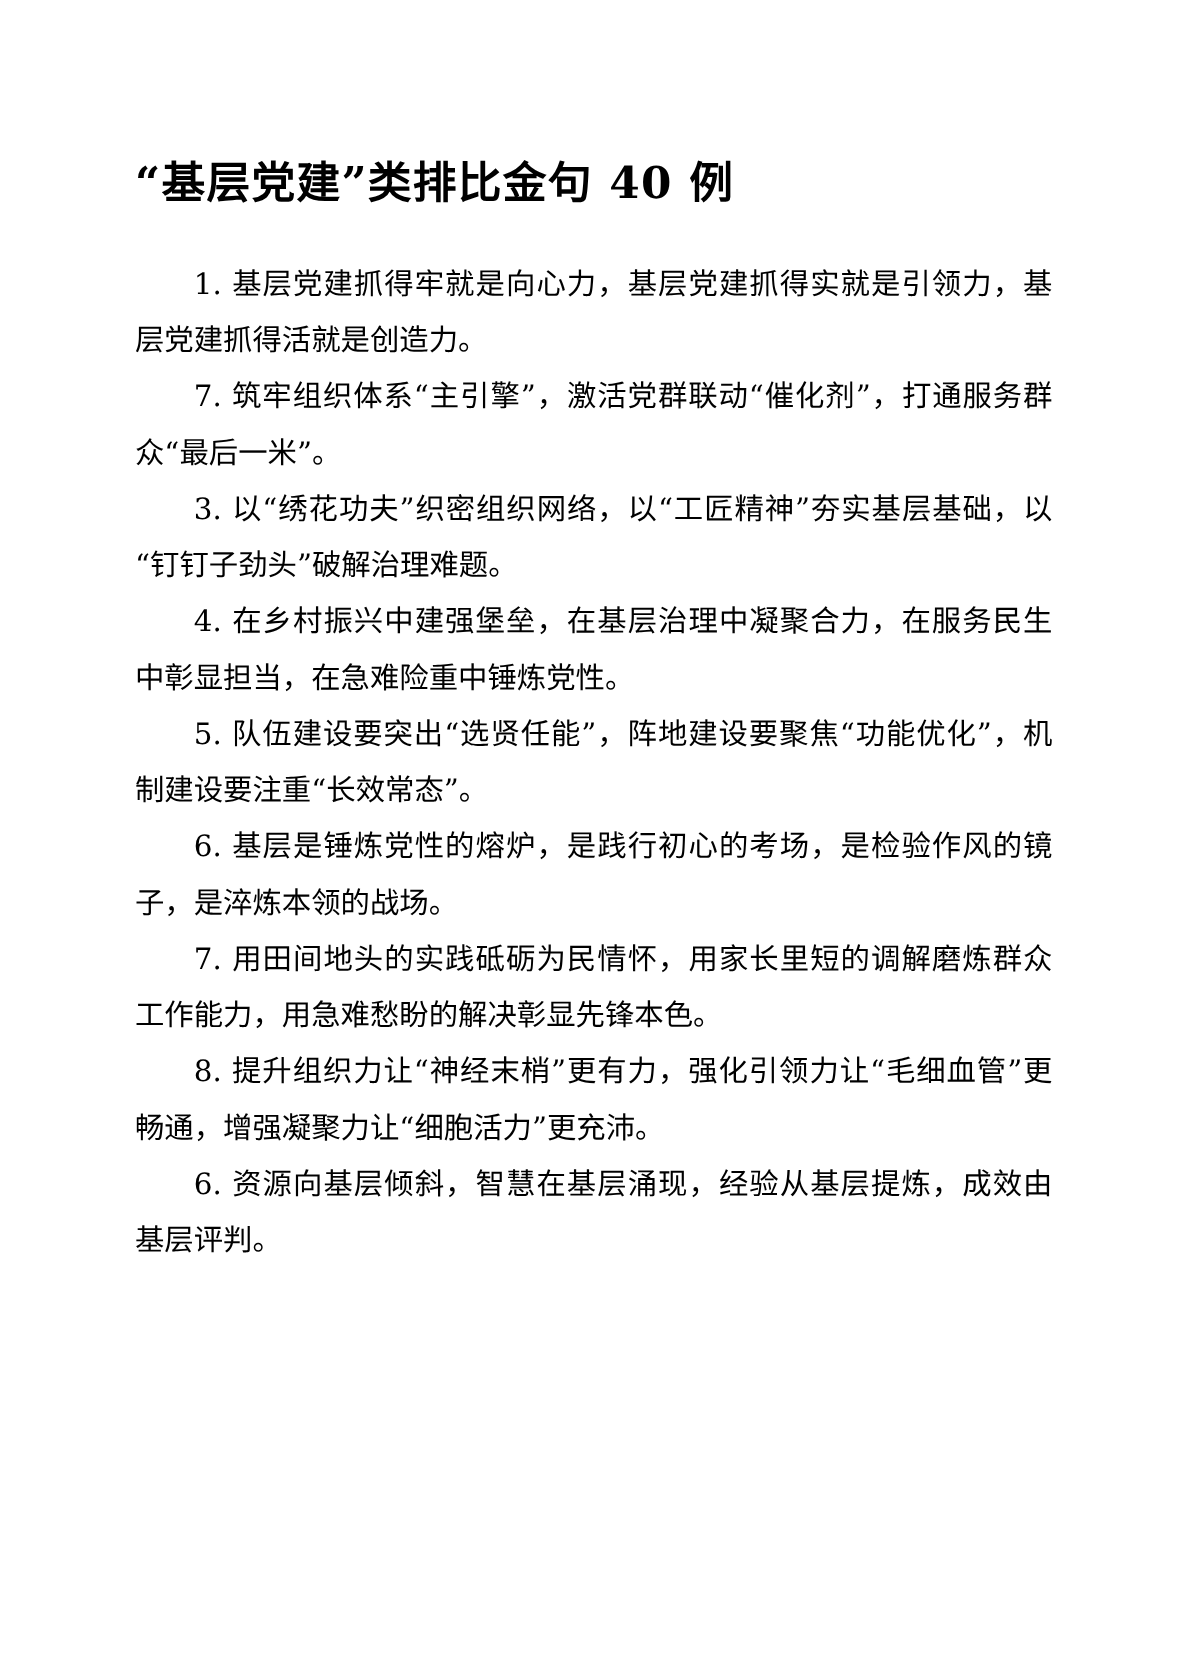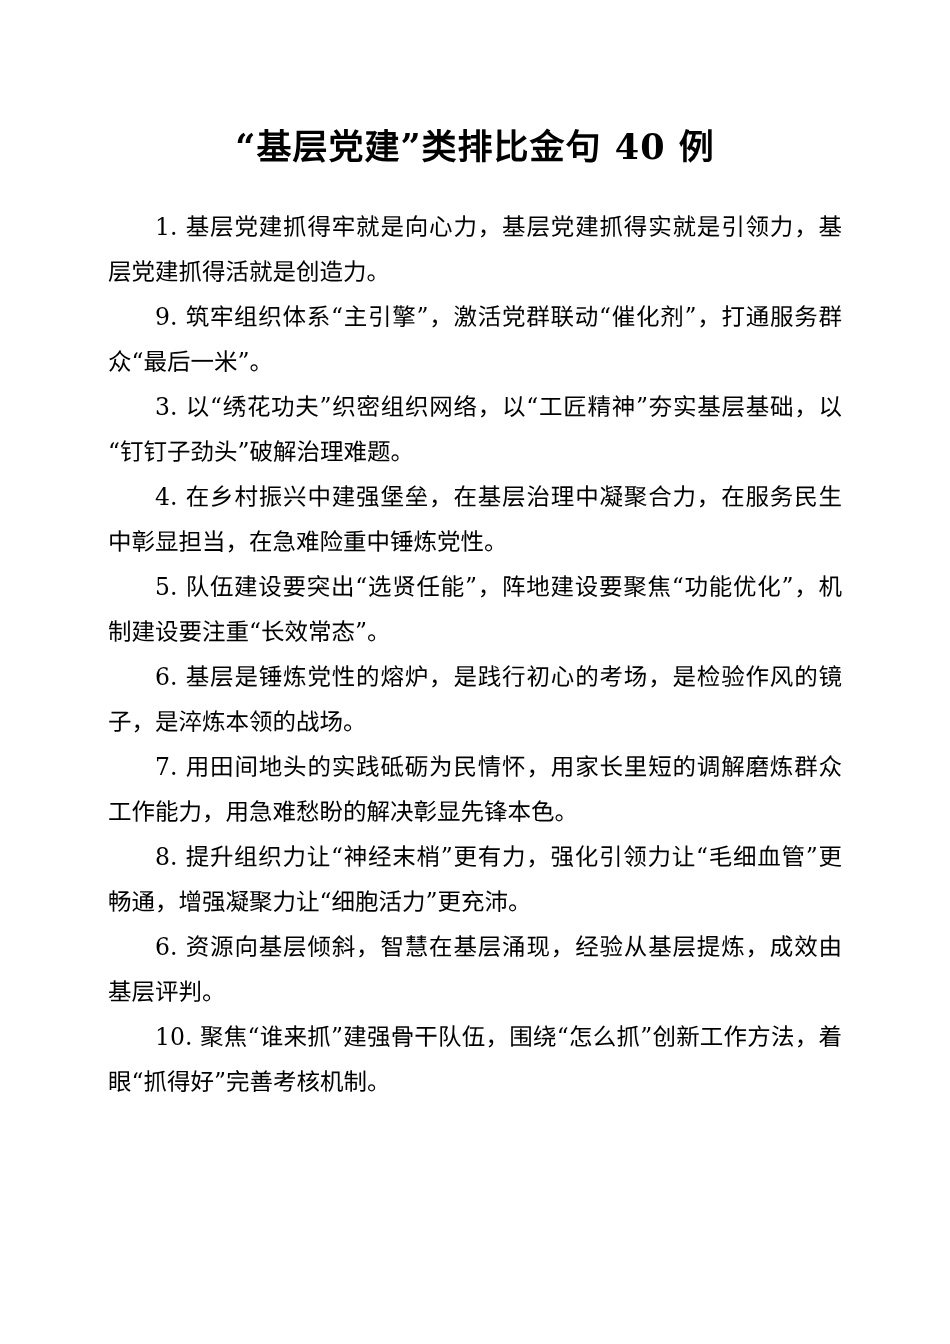--- a/index.html
+++ b/index.html
@@ -17,21 +17,21 @@
   .page {
     position: relative;
     width: 950px;
     height: 1344px;
     box-sizing: border-box;
     padding: 96px 108px 80px 108px;
     background: #ffffff;
     overflow: hidden;
   }
   .doc-title {
-    text-align: center;
+    text-align: left;
     font-size: 35px;
     font-weight: bold;
     letter-spacing: 1px;
     line-height: 1.4;
     margin: 26px 0 34px 0;
     font-family: "DejaVu Serif", "Liberation Serif", serif;
   }
   .body-text {
     font-size: 23.5px;
     line-height: 45px;
@@ -46,23 +46,22 @@
     word-break: break-all;
   }
 </style>
 </head>
 <body>
 
 <div class="page">
   <h1 class="doc-title">“基层党建”类排比金句 40 例</h1>
   <div class="body-text">
     <p class="para">1. 基层党建抓得牢就是向心力，基层党建抓得实就是引领力，基层党建抓得活就是创造力。</p>
-    <p class="para">9. 筑牢组织体系“主引擎”，激活党群联动“催化剂”，打通服务群众“最后一米”。</p>
+    <p class="para">7. 筑牢组织体系“主引擎”，激活党群联动“催化剂”，打通服务群众“最后一米”。</p>
     <p class="para">3. 以“绣花功夫”织密组织网络，以“工匠精神”夯实基层基础，以“钉钉子劲头”破解治理难题。</p>
     <p class="para">4. 在乡村振兴中建强堡垒，在基层治理中凝聚合力，在服务民生中彰显担当，在急难险重中锤炼党性。</p>
     <p class="para">5. 队伍建设要突出“选贤任能”，阵地建设要聚焦“功能优化”，机制建设要注重“长效常态”。</p>
     <p class="para">6. 基层是锤炼党性的熔炉，是践行初心的考场，是检验作风的镜子，是淬炼本领的战场。</p>
     <p class="para">7. 用田间地头的实践砥砺为民情怀，用家长里短的调解磨炼群众工作能力，用急难愁盼的解决彰显先锋本色。</p>
     <p class="para">8. 提升组织力让“神经末梢”更有力，强化引领力让“毛细血管”更畅通，增强凝聚力让“细胞活力”更充沛。</p>
     <p class="para">6. 资源向基层倾斜，智慧在基层涌现，经验从基层提炼，成效由基层评判。</p>
-    <p class="para">10. 聚焦“谁来抓”建强骨干队伍，围绕“怎么抓”创新工作方法，着眼“抓得好”完善考核机制。</p>
   </div>
 </div>
 
 </body></html>

